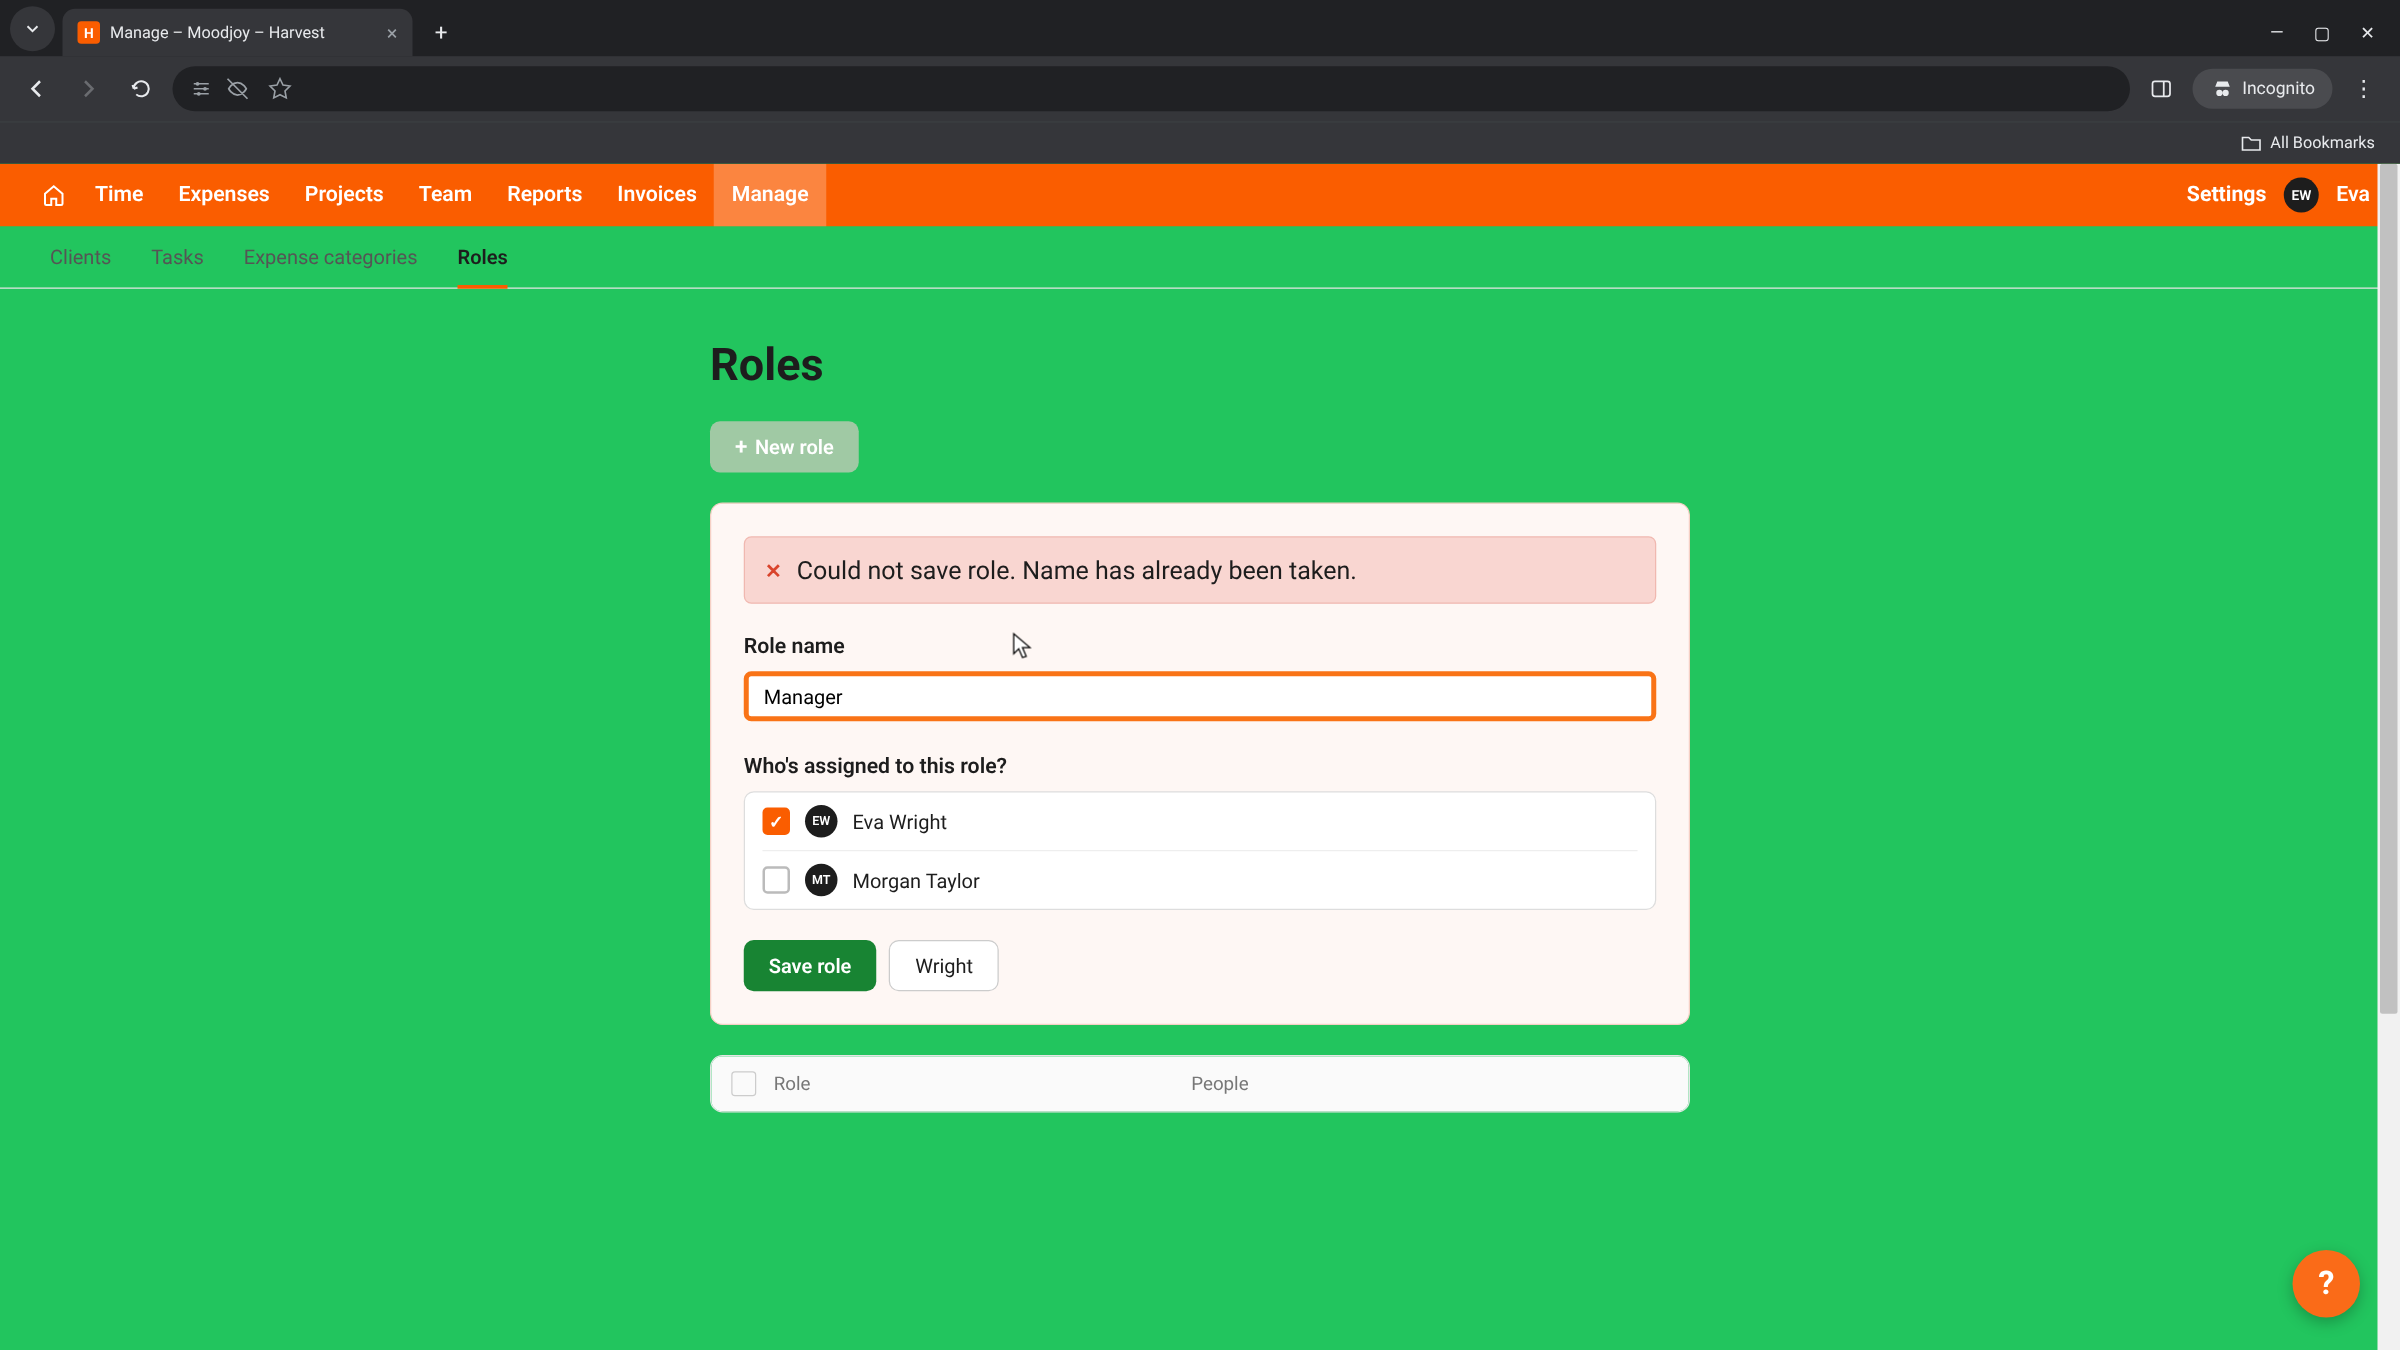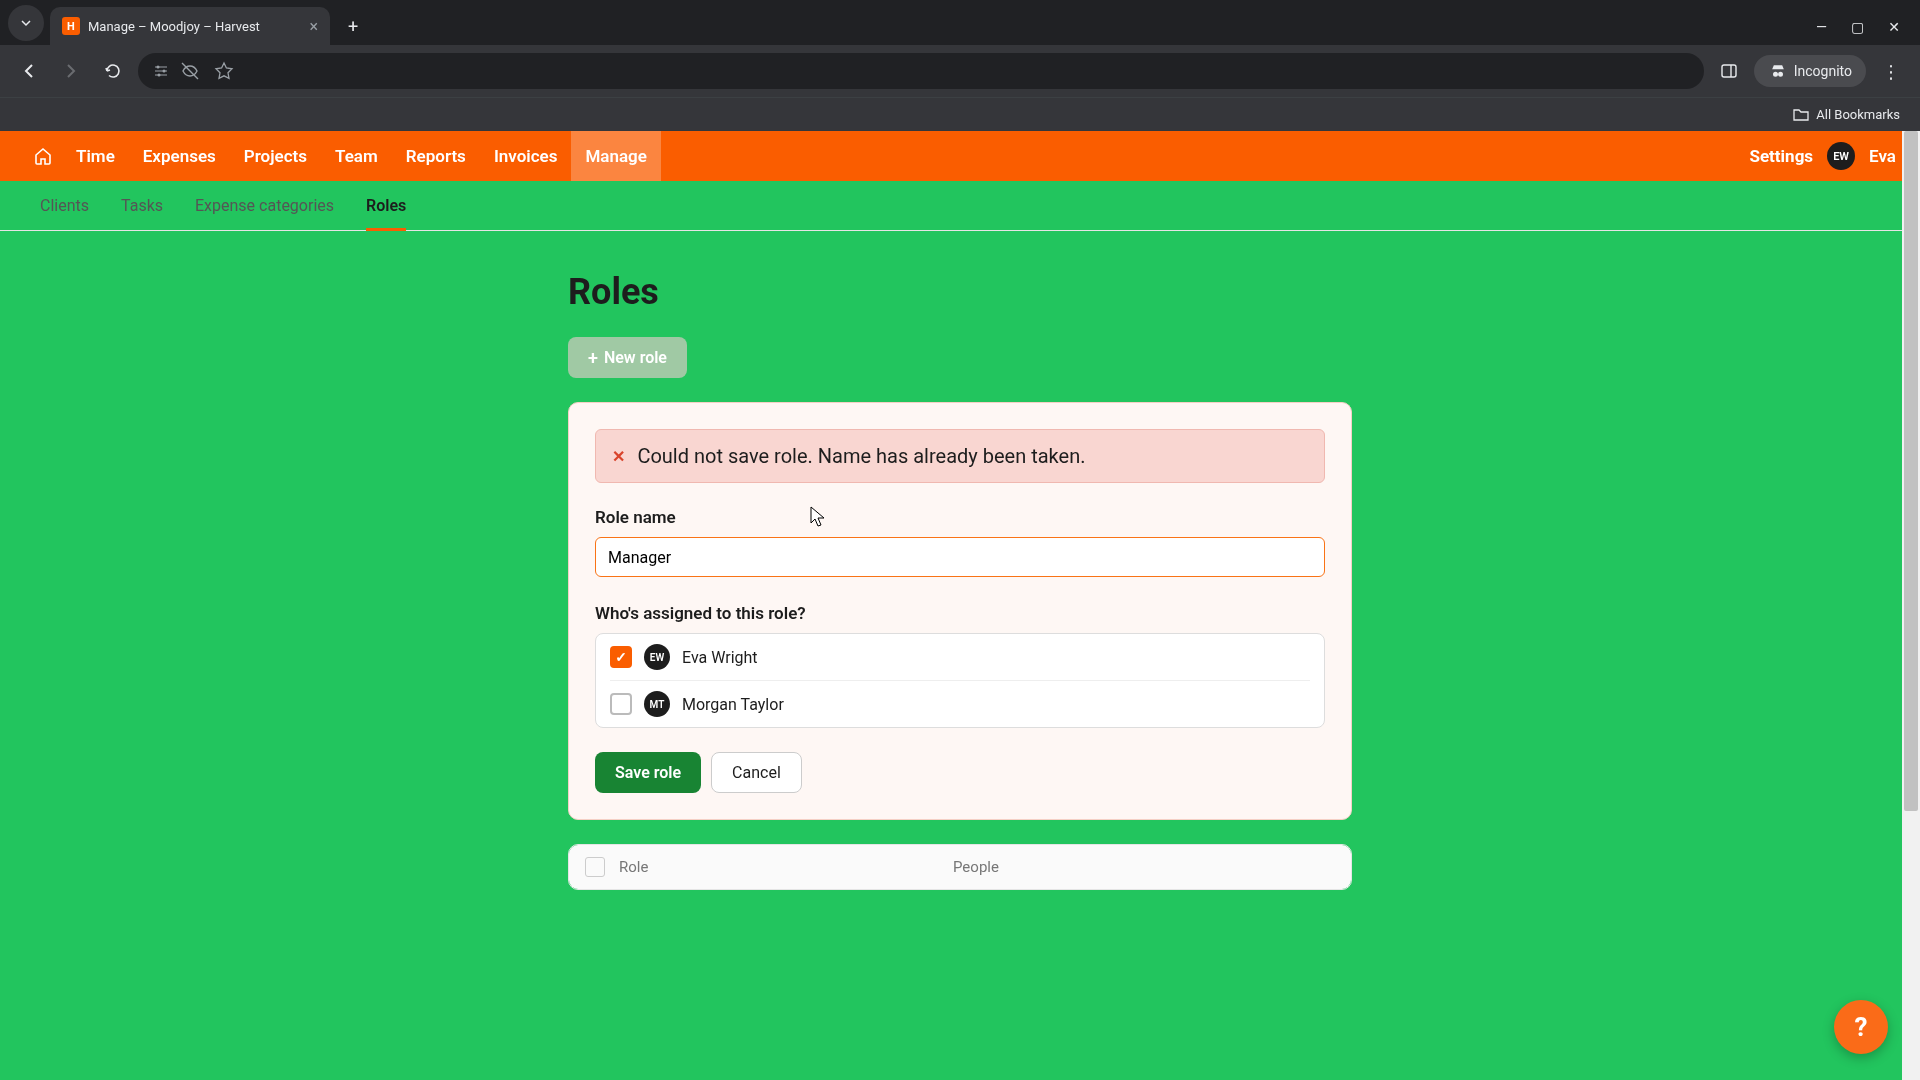--- a/index.html
+++ b/index.html
@@ -58,21 +58,21 @@
 .new-role-btn { background: #a0c9a4; color: white; border: none; padding: 10px 20px; font-size: 16px; font-weight: 600; border-radius: 8px; cursor: pointer; display: inline-flex; align-items: center; gap: 6px; margin-bottom: 24px; }
 .new-role-btn .plus { font-size: 18px; }
 
 .form-panel { border: 1px solid #f5d0c5; background: #fef7f4; border-radius: 10px; padding: 26px; }
 
 .error-banner { background: #f9d6d1; border: 1px solid #f0b8b0; border-radius: 6px; padding: 14px 16px; display: flex; align-items: center; gap: 12px; margin-bottom: 24px; }
 .error-x { color: #d9442c; font-size: 16px; font-weight: bold; }
 .error-text { color: #1d1d1d; font-size: 20px; }
 
 .form-label { font-size: 17px; font-weight: 600; color: #1d1d1d; margin-bottom: 10px; display: block; }
-.text-input { width: 100%; height: 40px; border: 1px solid #f97316; border-radius: 6px; padding: 0 12px; font-size: 16px; margin-bottom: 26px; background: white; }
+.text-input { width: 100%; height: 40px; border: 4px solid #f97316; border-radius: 6px; padding: 0 12px; font-size: 16px; margin-bottom: 26px; background: white; }
 
 .assign-list { border: 1px solid #ddd; border-radius: 8px; background: white; margin-bottom: 24px; }
 .assign-row { display: flex; align-items: center; padding: 10px 14px; gap: 12px; }
 .assign-row + .assign-row { border-top: 1px solid #eee; margin: 0 14px; padding-left: 0; padding-right: 0; }
 .checkbox { width: 22px; height: 22px; border: 2px solid #bbb; border-radius: 4px; flex-shrink: 0; display: flex; align-items: center; justify-content: center; }
 .checkbox.checked { background: #fa5d00; border-color: #fa5d00; }
 .checkbox.checked::after { content: '✓'; color: white; font-size: 14px; font-weight: bold; }
 .assignee-avatar { width: 26px; height: 26px; border-radius: 50%; background: #1d1d1d; color: white; display: flex; align-items: center; justify-content: center; font-size: 10px; font-weight: 600; flex-shrink: 0; }
 .assignee-name { font-size: 16px; color: #1d1d1d; }
 
@@ -238,21 +238,21 @@
             </div>
             <div class="assign-row">
               <div class="checkbox"></div>
               <div class="assignee-avatar">MT</div>
               <span class="assignee-name">Morgan Taylor</span>
             </div>
           </div>
 
           <div class="form-actions">
             <button class="btn-primary">Save role</button>
-            <button class="btn-secondary">Cancel</button>
+            <button class="btn-secondary">Wright</button>
           </div>
         </div>
 
         <div class="roles-table">
           <div class="roles-table-header">
             <div class="th-checkbox"></div>
             <div class="th-role">Role</div>
             <div class="th-people">People</div>
           </div>
         </div>

